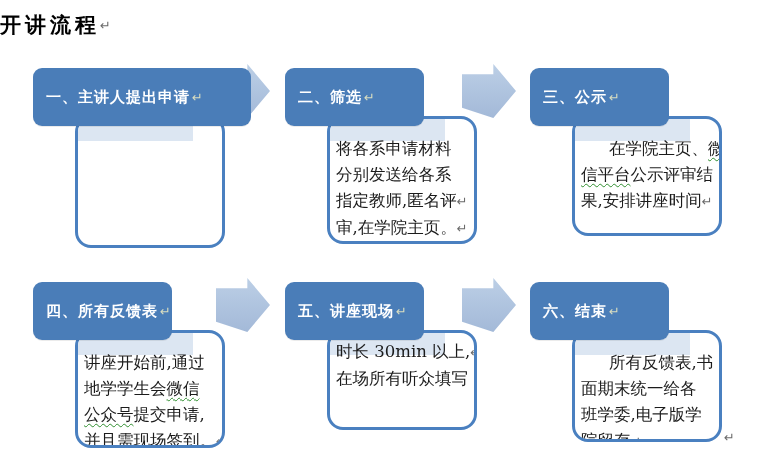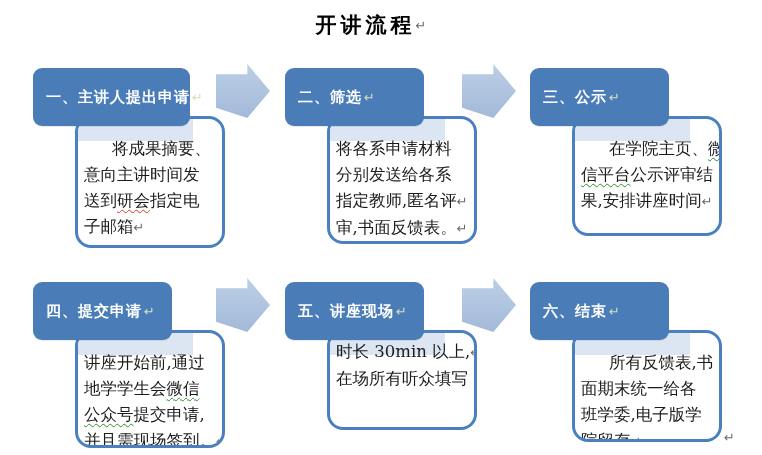--- a/index.html
+++ b/index.html
@@ -2,39 +2,39 @@
 <html style="--header-bg: #4a7db8; --header-text: #ffffff; --header-mark: #d9ddc0; --body-border: #4a80c0; --body-text: #1b1b1b; --strip: #dce6f2; --arrow-light: #bccfe6; --arrow-dark: #a3b9d8; --squiggle-red: #e03b30; --squiggle-green: #2f8f2f; --mark: #6b6b6b; --title-color: #000000;"><head>
 <meta charset="utf-8">
 <style>
   html,body{margin:0;padding:0;background:#fff;}
   #canvas{
     position:relative;width:762px;height:455px;background:#fff;overflow:hidden;
     font-family:"Liberation Sans",sans-serif;
   }
   
   .title{
-    position:absolute;top:11px;left:0;width:742px;text-align:center;
+    position:absolute;top:11px;left:0;width:742px;
     font-weight:bold;font-size:21px;letter-spacing:4px;color:var(--title-color);
   }
   .title .tmark{
     letter-spacing:0;font-weight:normal;font-size:13px;color:var(--mark);
     font-family:"DejaVu Sans",sans-serif;vertical-align:2px;
   }
   
   .unit{position:absolute;width:230px;height:185px;}
   .u1{left:33px;top:68px}  .u2{left:285px;top:68px}  .u3{left:530px;top:68px}
   .u4{left:33px;top:282px} .u5{left:285px;top:282px} .u6{left:530px;top:282px}
 
   .header{
     position:absolute;left:0;top:0;width:139px;height:58px;z-index:2;
     background:var(--header-bg);border-radius:9px;
     display:flex;align-items:center;padding-left:13px;box-sizing:border-box;
     box-shadow:0 1px 0 rgba(0,0,0,0.08);
   }
-  .u1 .header{width:157px;}
+  .u1 .header{width:218px;}
   .hlabel{color:var(--header-text);font-weight:bold;font-size:15px;letter-spacing:1px;white-space:nowrap;}
   .hmark{
     color:var(--header-mark);font-size:13px;margin-left:2px;
     font-family:"DejaVu Sans",sans-serif;
   }
   .body{
     position:absolute;left:42px;top:48px;width:150px;z-index:1;
     background:#fff;border:3px solid var(--body-border);border-radius:16px;
     box-sizing:border-box;overflow:hidden;
   }
@@ -90,40 +90,34 @@
 <div id="canvas">
 
   <div class="title">
     <span>开讲流程</span><span class="tmark">↵</span>
   </div>
 
   <div id="units">
       <div class="unit u1">
     <div class="body">
       <div class="strip"></div>
-      <div class="lines">
-            <div class="line indent"><span>将成果摘要、</span></div>
-            <div class="line"><span>意向主讲时间发</span></div>
-            <div class="line"><span>送到</span><span class="wavy-red">研会</span><span>指定电</span></div>
-            <div class="line"><span>子邮箱</span><span class="pmark">↵</span></div>
-          </div>
     </div>
     <div class="header">
       <span class="hlabel">一、主讲人提出申请</span>
           <span class="hmark">↵</span>
     </div>
   </div>
       <div class="unit u2">
     <div class="body">
       <div class="strip"></div>
       <div class="lines">
             <div class="line center"><span>将各系申请材料</span></div>
             <div class="line center"><span>分别发送给各系</span></div>
             <div class="line center"><span>指定教师,匿名评</span><span class="pmark">↵</span></div>
-            <div class="line center"><span>审,书面反馈表。</span><span class="pmark">↵</span></div>
+            <div class="line center"><span>审,在学院主页。</span><span class="pmark">↵</span></div>
           </div>
     </div>
     <div class="header">
       <span class="hlabel">二、筛选</span>
           <span class="hmark">↵</span>
     </div>
   </div>
       <div class="unit u3">
     <div class="body">
       <div class="strip"></div>
@@ -142,21 +136,21 @@
     <div class="body">
       <div class="strip"></div>
       <div class="lines">
             <div class="line"><span>讲座开始前,通过</span></div>
             <div class="line center"><span>地学学生会</span><span class="wavy-green">微信</span></div>
             <div class="line center"><span class="wavy-green">公众号</span><span>提交申请,</span></div>
             <div class="line"><span>并且需现场签到。</span><span class="pmark">↵</span></div>
           </div>
     </div>
     <div class="header">
-      <span class="hlabel">四、提交申请</span>
+      <span class="hlabel">四、所有反馈表</span>
           <span class="hmark">↵</span>
     </div>
   </div>
       <div class="unit u5">
     <div class="body">
       <div class="strip"></div>
       <div class="lines">
             <div class="line center"><span>时长 30min 以上,</span><span class="pmark">↵</span></div>
             <div class="line center"><span>在场所有听众填写</span></div>
           </div>

